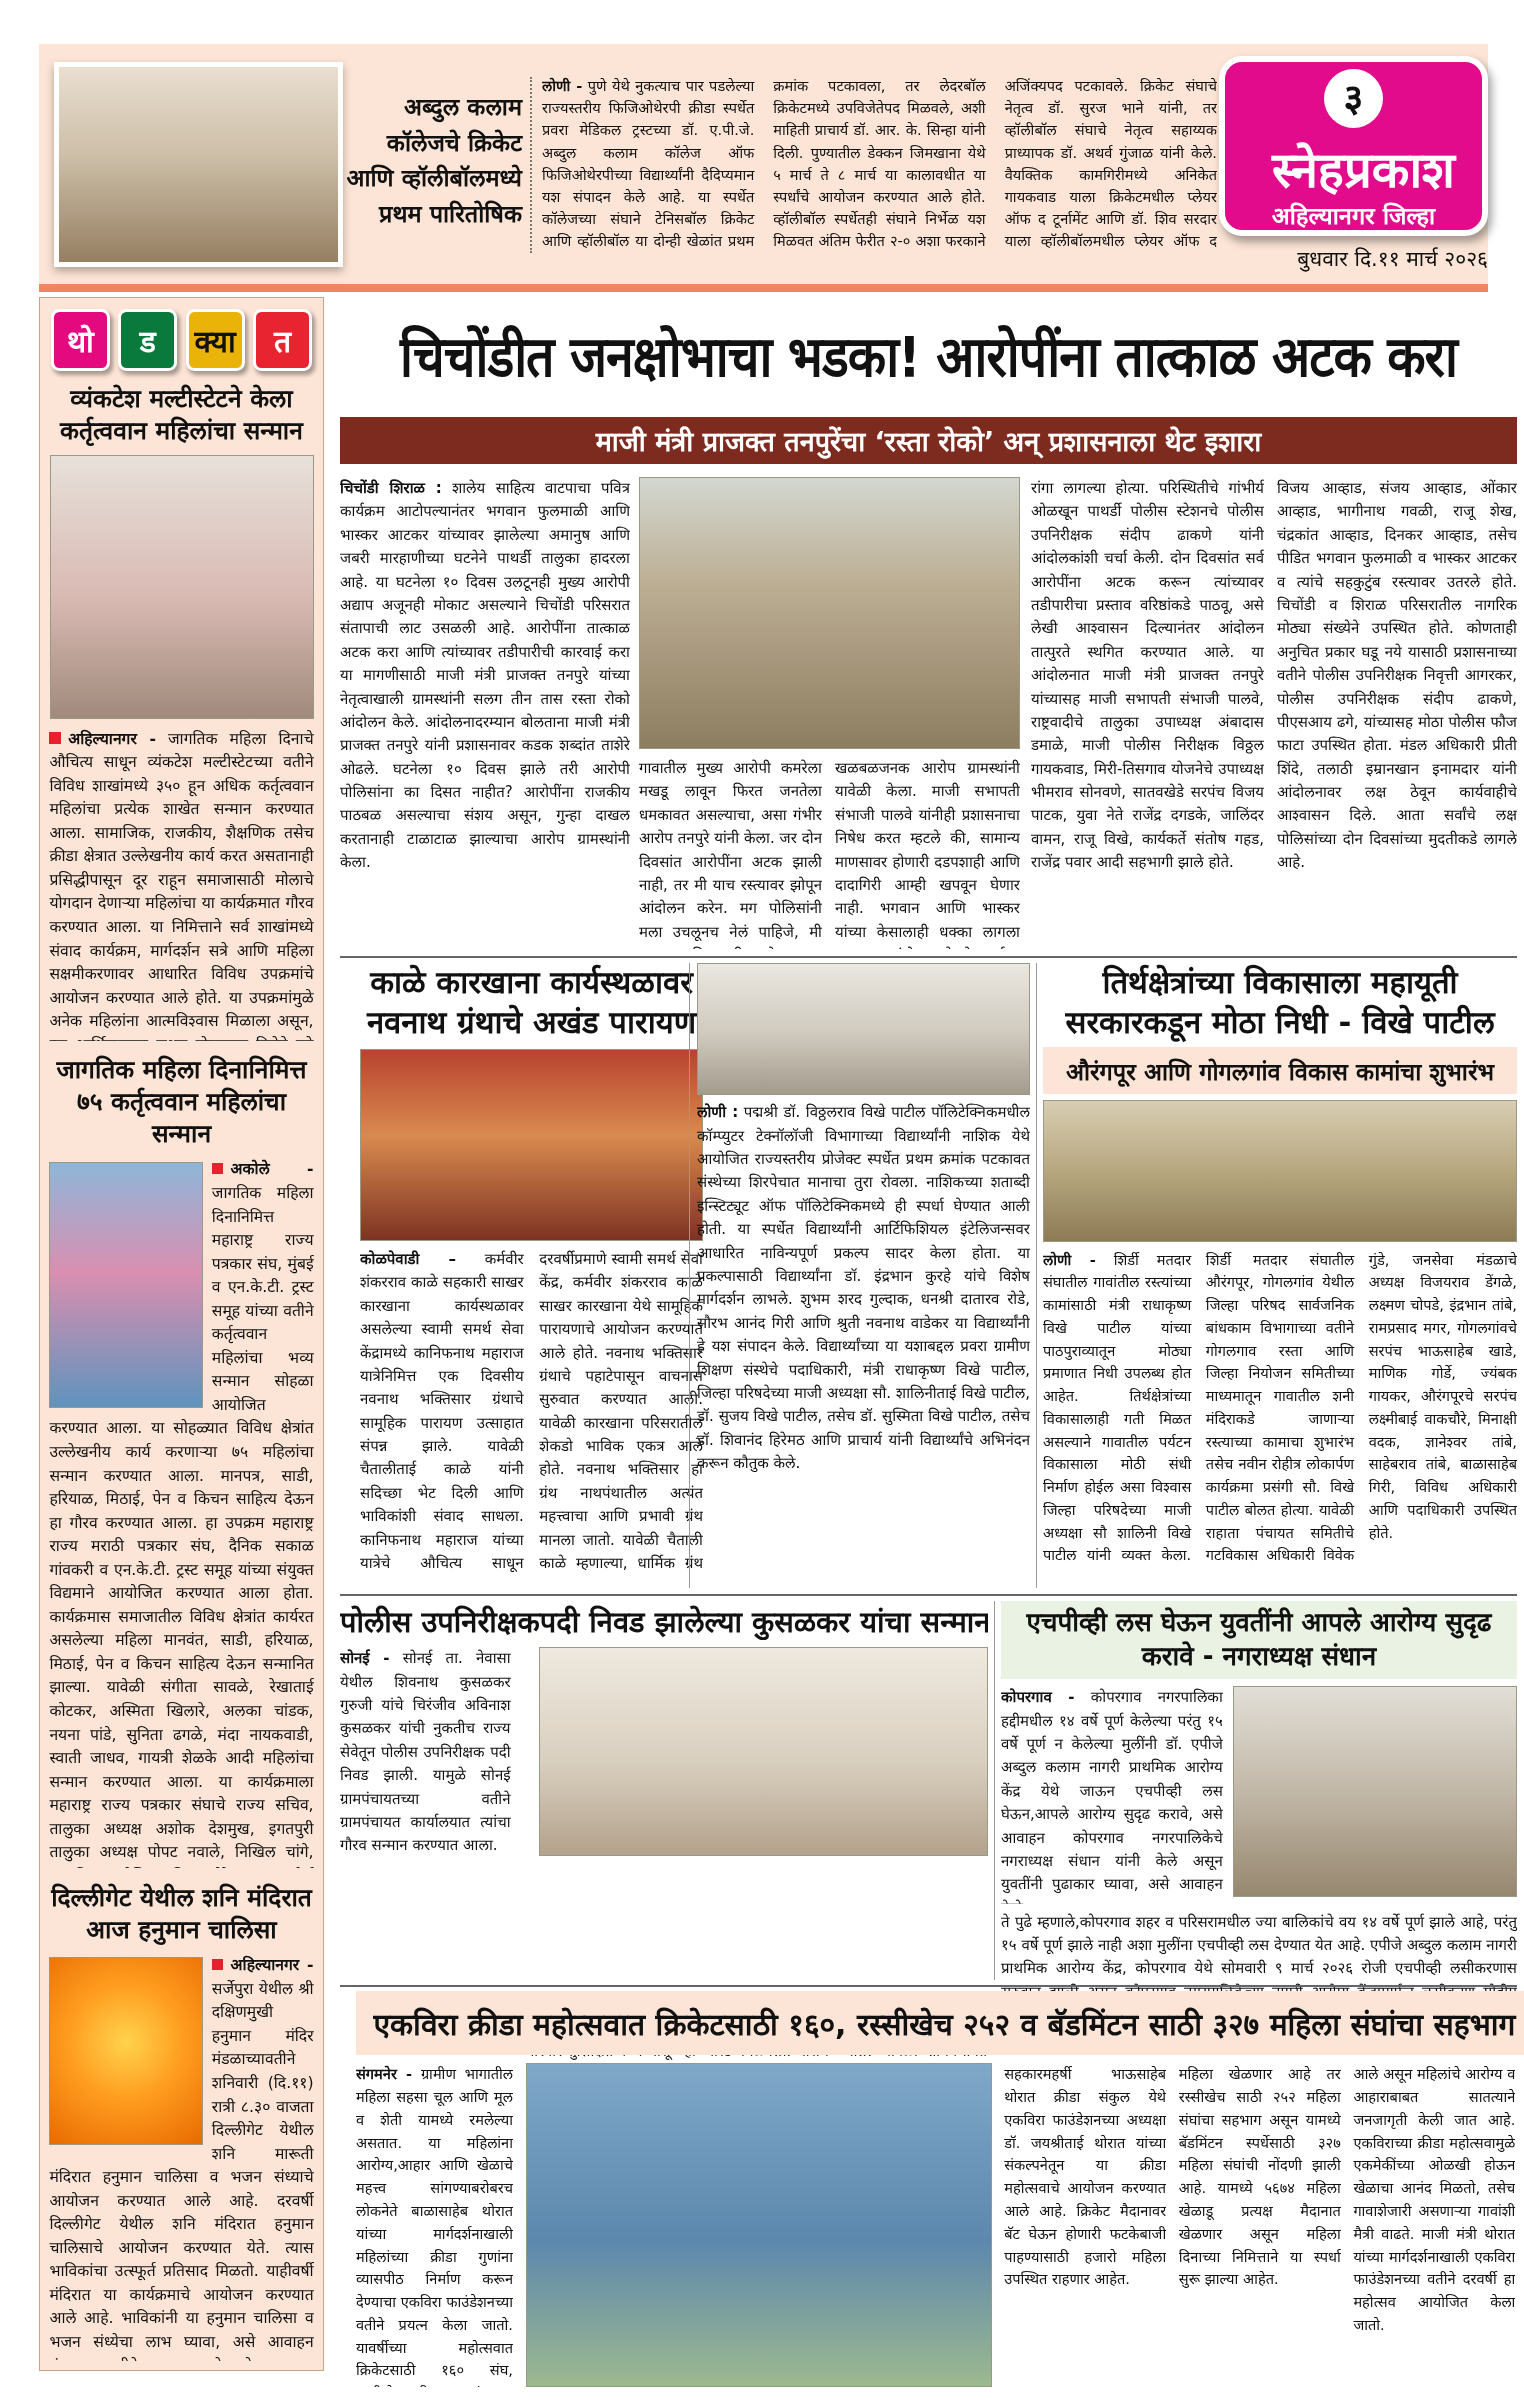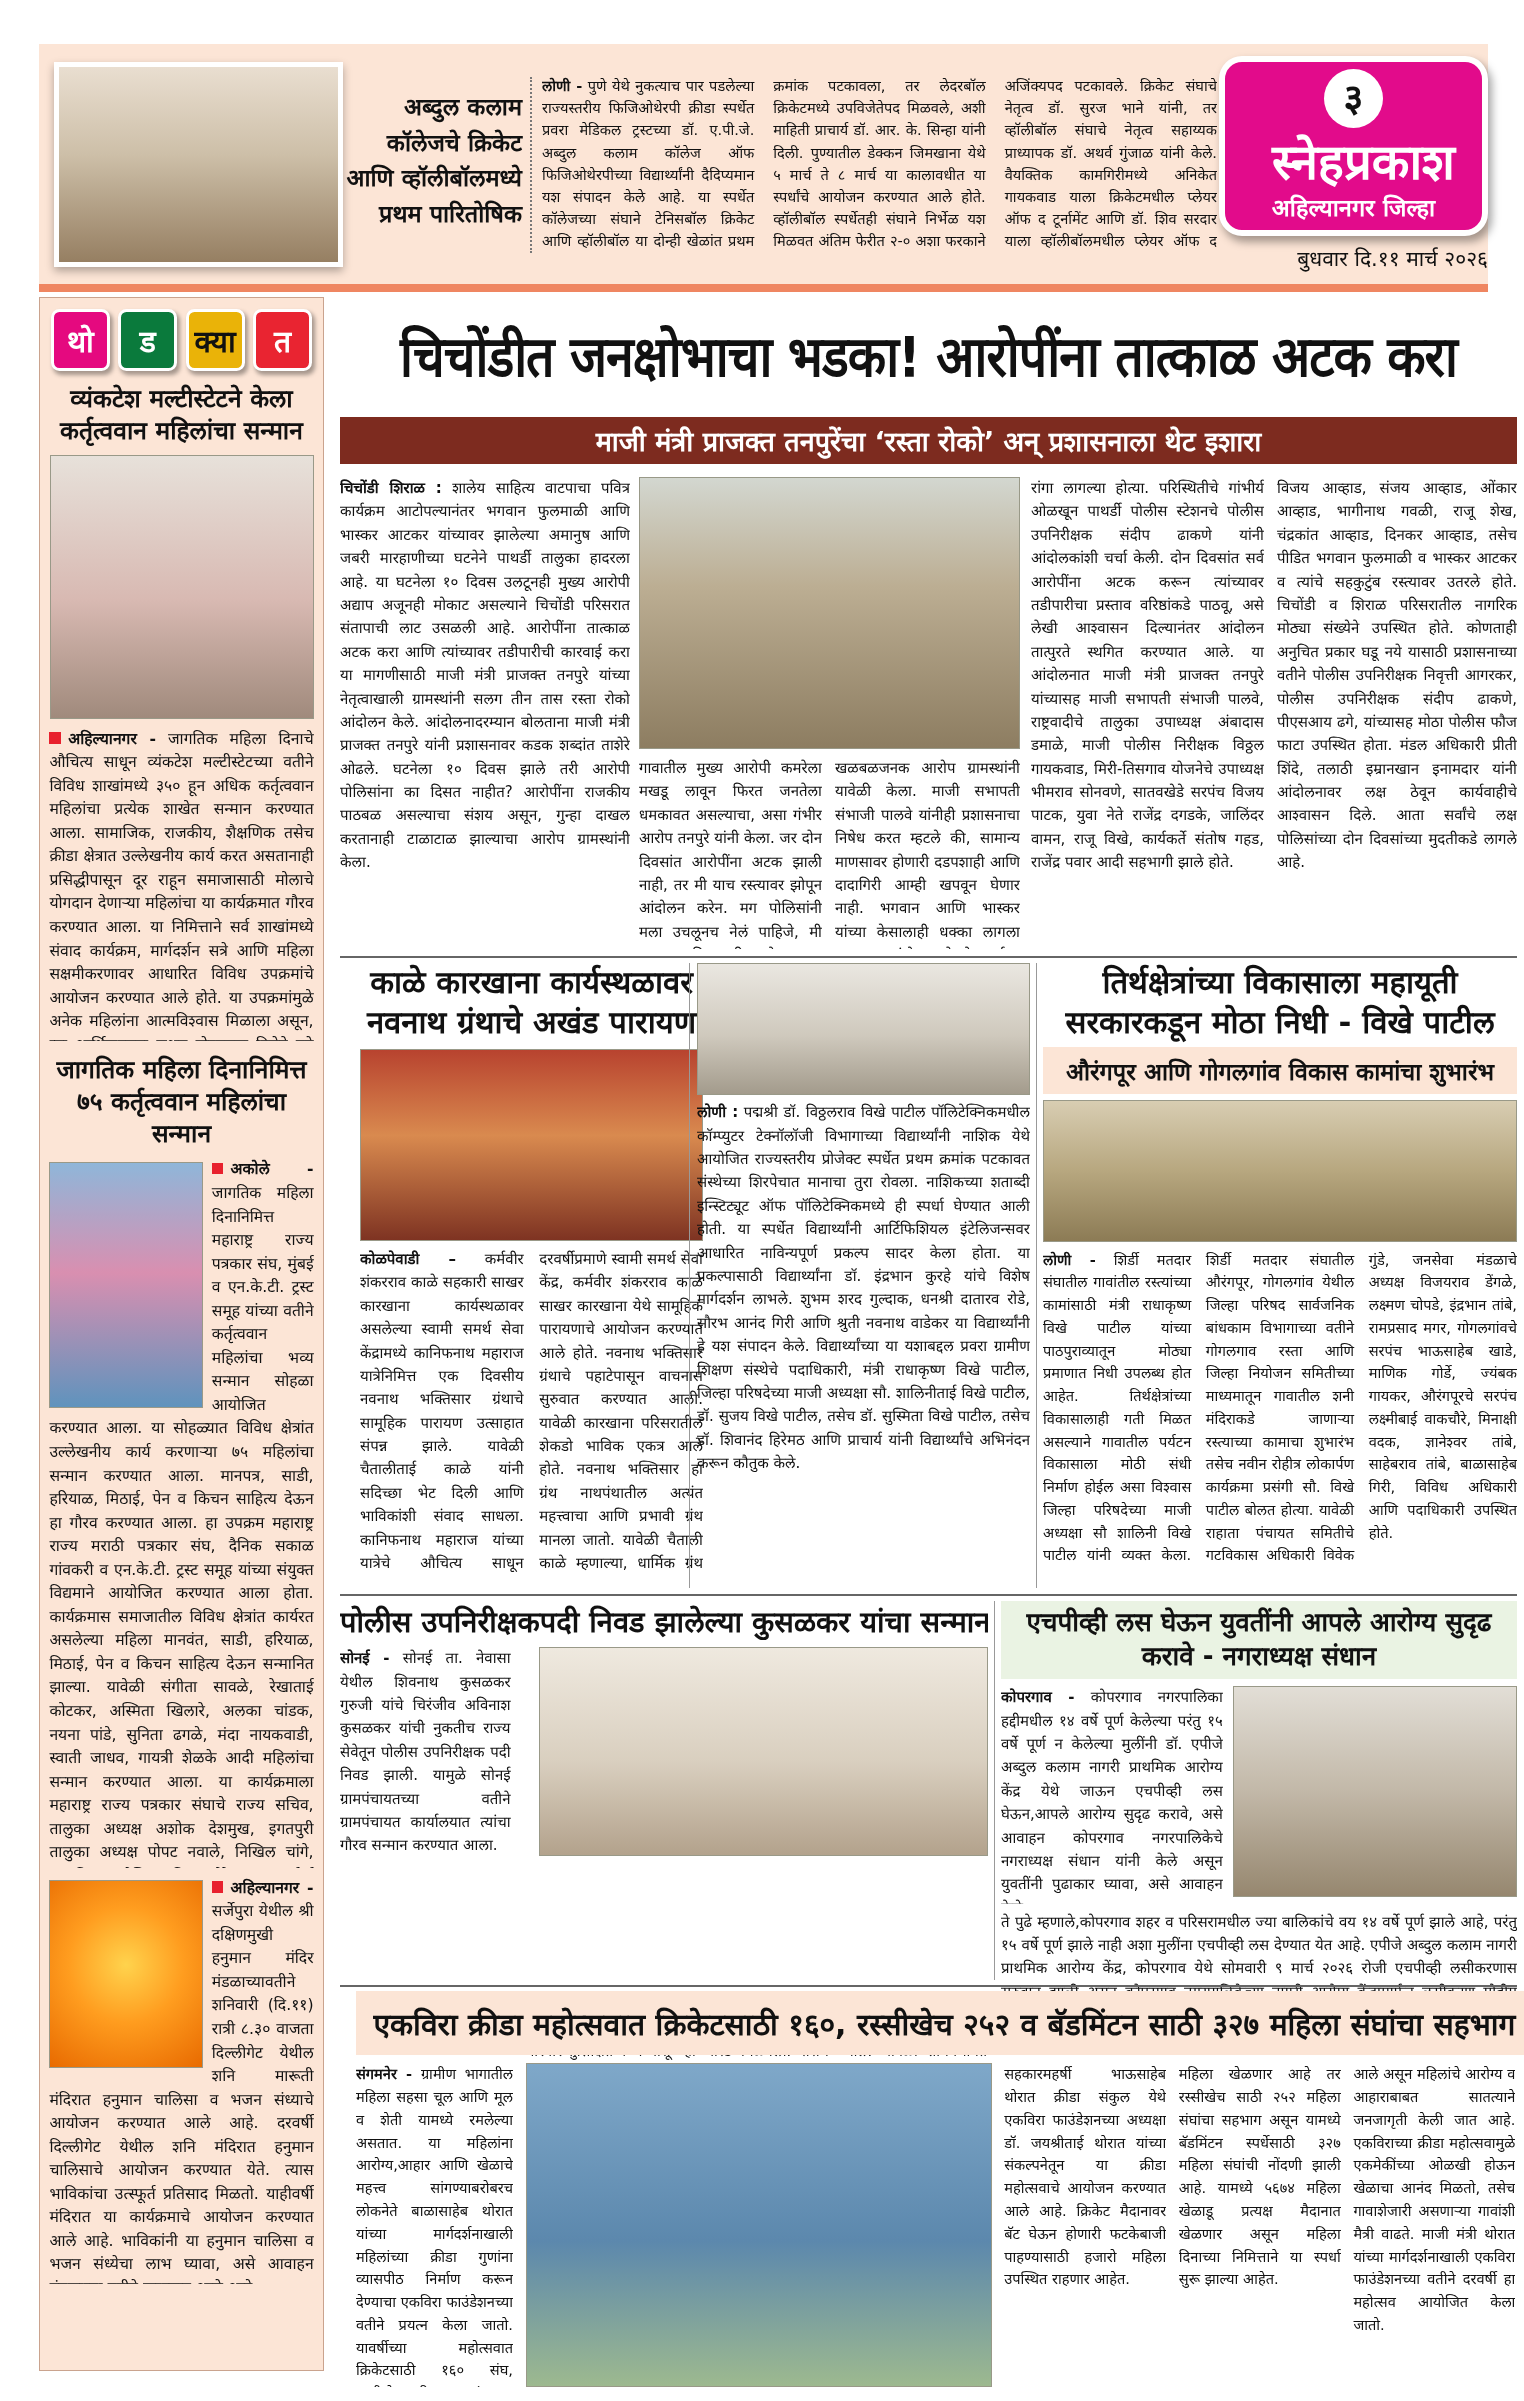--- a/index.html
+++ b/index.html
@@ -23,21 +23,21 @@
     font-weight:800; text-align:right; }
   .ts-div { left:491px; top:33px; height:176px; border-left:2.1px dotted #777; }
   .ts-cols { left:503px; top:31px; width:675px; height:195px;
     column-count:3; column-gap:19px; font-size:14.6px; line-height:1.52;
     text-align:justify; overflow:hidden; }
   .mast-box { left:1180px; top:11.5px; width:269px; height:180px;
     background:#e20b8b; border:6.3px solid #fff; border-radius:23px;
     box-shadow:3.1px 5.2px 8.4px rgba(0,0,0,.35); text-align:center; color:#fff; }
   .mast-circle { width:59px; height:59px; margin:7.3px auto 0; background:#fff;
     border-radius:50%; color:#111; font-size:38px; font-weight:800; line-height:59px; }
-  .mast-title { font-size:49px; font-weight:800; line-height:1.05; margin-top:9px;padding-left:20px; }
+  .mast-title { font-size:49px; font-weight:800; line-height:1.05; margin-top:17px;padding-left:20px; }
   .mast-edition { font-size:23.5px; font-weight:700; margin-top:3.1px; }
   .mast-date { left:1180px; top:200px; width:269px; text-align:right;
     font-size:21px; font-weight:400; }
 
   
   .sidebar { left:39px; top:297px; width:285px; height:2074px; background:#fce5d6;
     border:0.5px solid #caa38e; padding:9.4px; overflow:hidden; }
   .logo-row { display:flex; gap:8.4px; justify-content:center; margin-top:2.1px; }
   .logo-box { width:59px; height:62px; border-radius:8.4px; border:3.1px solid #fff;
     box-shadow:2.1px 3.1px 4.2px rgba(0,0,0,.35); color:#fff; font-size:30px; font-weight:800;
@@ -159,20 +159,21 @@
     <span>जागतिक महिला दिनाचे औचित्य साधून व्यंकटेश मल्टीस्टेटच्या वतीने विविध शाखांमध्ये ३५० हून अधिक कर्तृत्ववान महिलांचा प्रत्येक शाखेत सन्मान करण्यात आला. सामाजिक, राजकीय, शैक्षणिक तसेच क्रीडा क्षेत्रात उल्लेखनीय कार्य करत असतानाही प्रसिद्धीपासून दूर राहून समाजासाठी मोलाचे योगदान देणाऱ्या महिलांचा या कार्यक्रमात गौरव करण्यात आला. या निमित्ताने सर्व शाखांमध्ये संवाद कार्यक्रम, मार्गदर्शन सत्रे आणि महिला सक्षमीकरणावर आधारित विविध उपक्रमांचे आयोजन करण्यात आले होते. या उपक्रमांमुळे अनेक महिलांना आत्मविश्वास मिळाला असून, त्या आर्थिकदृष्ट्या सक्षम होण्याच्या दिशेने पुढे जात आहेत. या कार्यक्रमास स्थानिक महिला, संस्थेचे पदाधिकारी, कर्मचारी तसेच मोठ्या संख्येने महिला सभासद उपस्थित होत्या. संस्थेच्या सर्व शाखांमध्ये एकाच वेळी पार पडलेल्या या विशेष सोहळ्याचे सर्वत्र कौतुक होत असून, यातून स्त्रीशक्तीच्या कर्तृत्वाला खऱ्या अर्थाने सलाम करण्यात आला असल्याची चर्चा होत आहे.</span>
   </div>
 
   <div class="sb-head" style="margin-top:13.6px;">जागतिक महिला दिनानिमित्त ७५ कर्तृत्ववान महिलांचा सन्मान</div>
   <div class="sb-body" style="height:711px;overflow:hidden;">
     <span class="bullet"></span><b class="dl">अकोले -</b>
     <div class="ph-akole"></div>
     <span>जागतिक महिला दिनानिमित्त महाराष्ट्र राज्य पत्रकार संघ, मुंबई व एन.के.टी. ट्रस्ट समूह यांच्या वतीने कर्तृत्ववान महिलांचा भव्य सन्मान सोहळा आयोजित करण्यात आला. या सोहळ्यात विविध क्षेत्रांत उल्लेखनीय कार्य करणाऱ्या ७५ महिलांचा सन्मान करण्यात आला. मानपत्र, साडी, हरियाळ, मिठाई, पेन व किचन साहित्य देऊन हा गौरव करण्यात आला. हा उपक्रम महाराष्ट्र राज्य मराठी पत्रकार संघ, दैनिक सकाळ गांवकरी व एन.के.टी. ट्रस्ट समूह यांच्या संयुक्त विद्यमाने आयोजित करण्यात आला होता. कार्यक्रमास समाजातील विविध क्षेत्रांत कार्यरत असलेल्या महिला मानवंत, साडी, हरियाळ, मिठाई, पेन व किचन साहित्य देऊन सन्मानित झाल्या. यावेळी संगीता सावळे, रेखाताई कोटकर, अस्मिता खिलारे, अलका चांडक, नयना पांडे, सुनिता ढगळे, मंदा नायकवाडी, स्वाती जाधव, गायत्री शेळके आदी महिलांचा सन्मान करण्यात आला. या कार्यक्रमाला महाराष्ट्र राज्य पत्रकार संघाचे राज्य सचिव, तालुका अध्यक्ष अशोक देशमुख, इगतपुरी तालुका अध्यक्ष पोपट नवाले, निखिल चांगे, नामांकित उद्योजिका निशा मोरे, आशा वर्कर्स संघटनेच्या संगीता वाघ यांच्यासह अनेक मान्यवर उपस्थित होते. महिलांच्या कर्तृत्वाचा गौरव करणारा हा सोहळा उत्साहपूर्ण आणि प्रेरणादायी वातावरणात संपन्न झाला.</span>
   </div>
 
+  <div class="sb-head" style="margin-top:13.6px;">दिल्लीगेट येथील शनि मंदिरात आज हनुमान चालिसा</div>
   <div class="sb-body" style="height:408px;overflow:hidden;">
     <span class="bullet"></span><b class="dl">अहिल्यानगर -</b>
     <div class="ph-hanuman"></div>
     <span>सर्जेपुरा येथील श्री दक्षिणमुखी हनुमान मंदिर मंडळाच्यावतीने शनिवारी (दि.११) रात्री ८.३० वाजता दिल्लीगेट येथील शनि मारूती मंदिरात हनुमान चालिसा व भजन संध्याचे आयोजन करण्यात आले आहे. दरवर्षी दिल्लीगेट येथील शनि मंदिरात हनुमान चालिसाचे आयोजन करण्यात येते. त्यास भाविकांचा उत्स्फूर्त प्रतिसाद मिळतो. याहीवर्षी मंदिरात या कार्यक्रमाचे आयोजन करण्यात आले आहे. भाविकांनी या हनुमान चालिसा व भजन संध्येचा लाभ घ्यावा, असे आवाहन मंडळाच्या वतीने करण्यात आले आहे.</span>
   </div>
 </div>
 
 <div class="abs lead-head">
   <span>चिचोंडीत जनक्षोभाचा भडका! आरोपींना तात्काळ अटक करा</span>
 </div>

